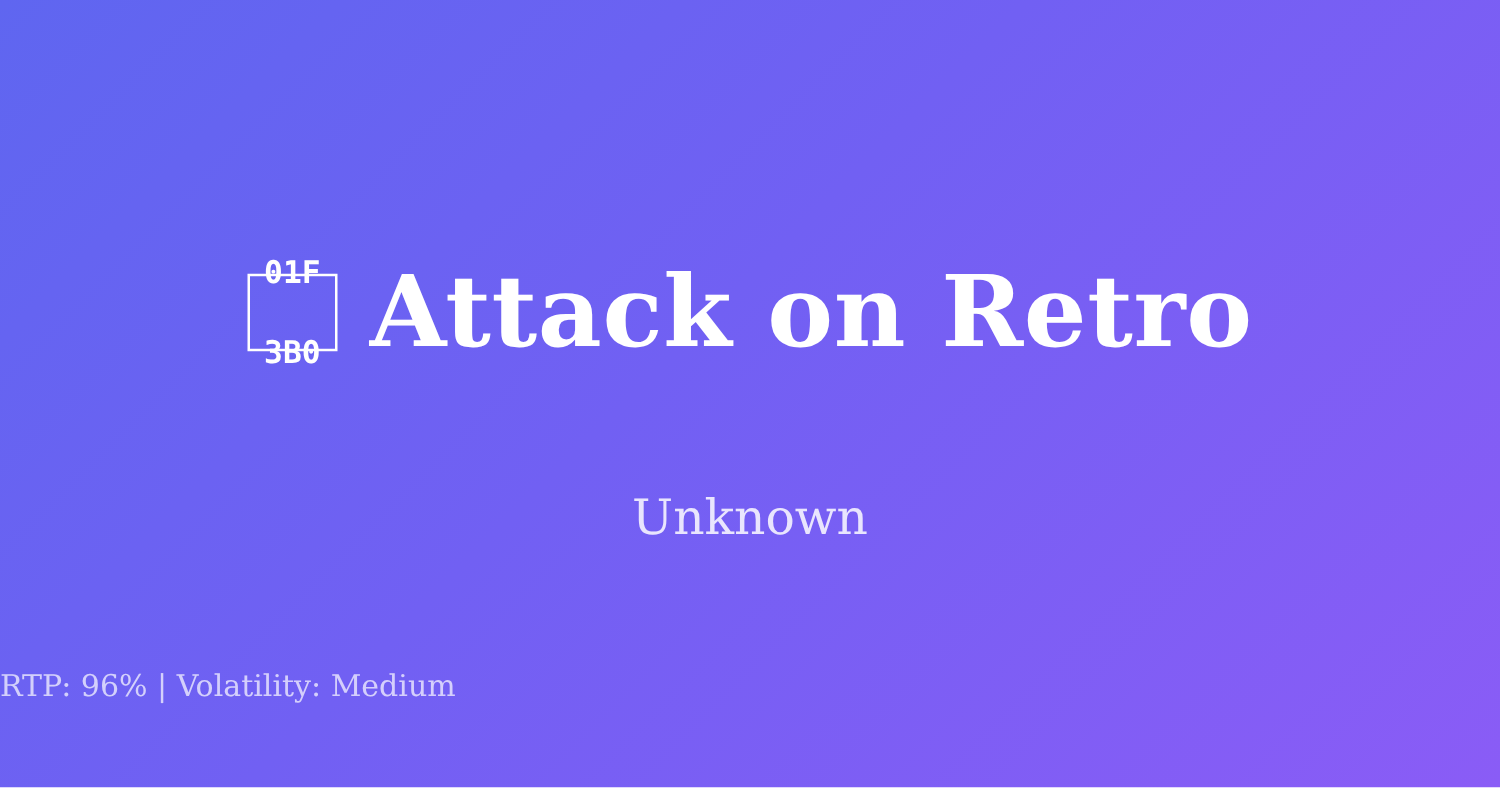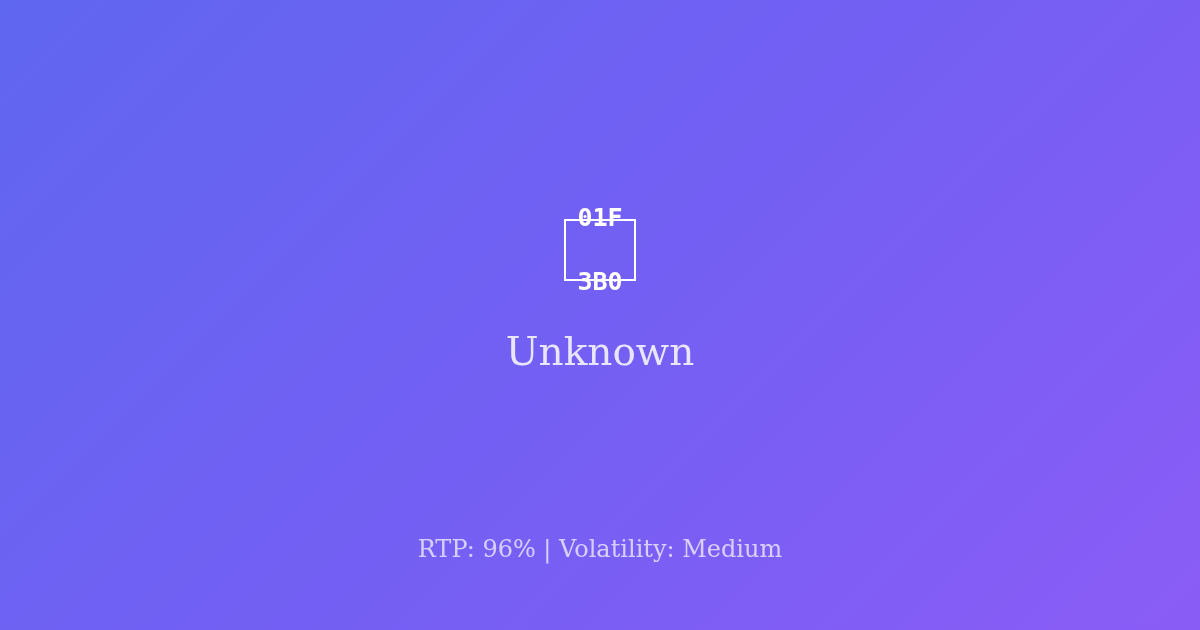--- a/index.html
+++ b/index.html
@@ -89,41 +89,42 @@
     font-weight: 400;
     line-height: 1.2;
     text-align: right;
   }
 
   .footer-meta {
     position: absolute;
     left: 0;
     right: 0;
     bottom: 66px;
-    text-align: center;
+    text-align: left;
     color: rgba(255, 255, 255, 0.70);
     font-size: 24px;
     font-weight: 400;
     line-height: 1.2;
   }
 </style>
 </head>
 <body>
 
 <div class="og-card">
 
   <div class="hero">
 
     <div class="title-row">
 
       <span class="tofu">
         <span class="tofu-line">01F</span>
         <span class="tofu-line">3B0</span>
       </span>
 
+      <h1 class="title">Attack on Retro</h1>
 
     </div>
 
     <div class="subtitle">Unknown</div>
 
   </div>
 
   <div class="footer-meta">RTP: 96% | Volatility: Medium</div>
 
 </div>

